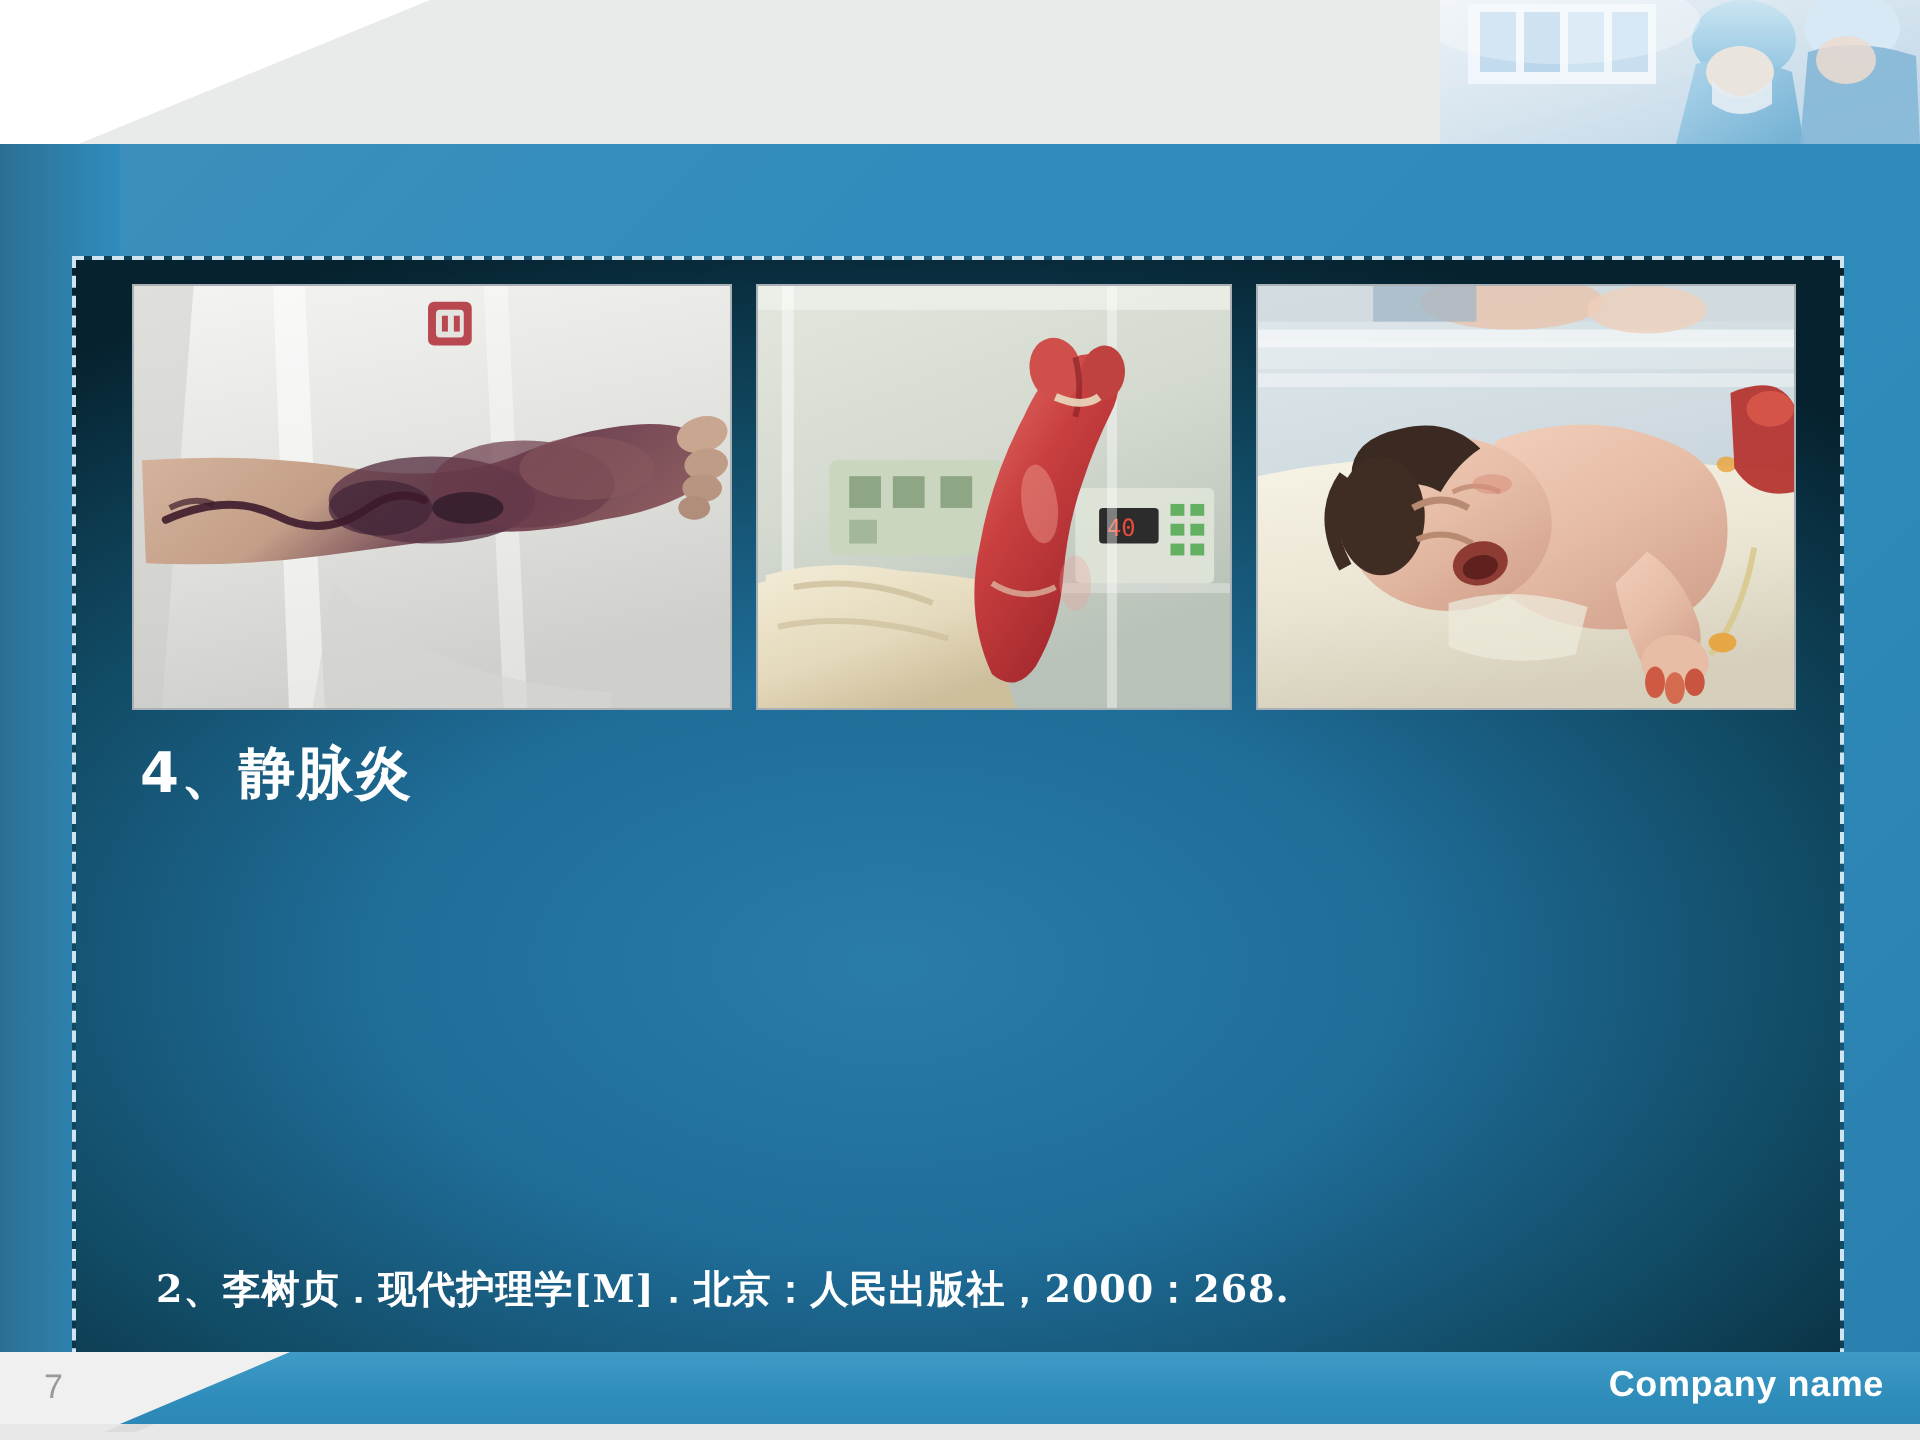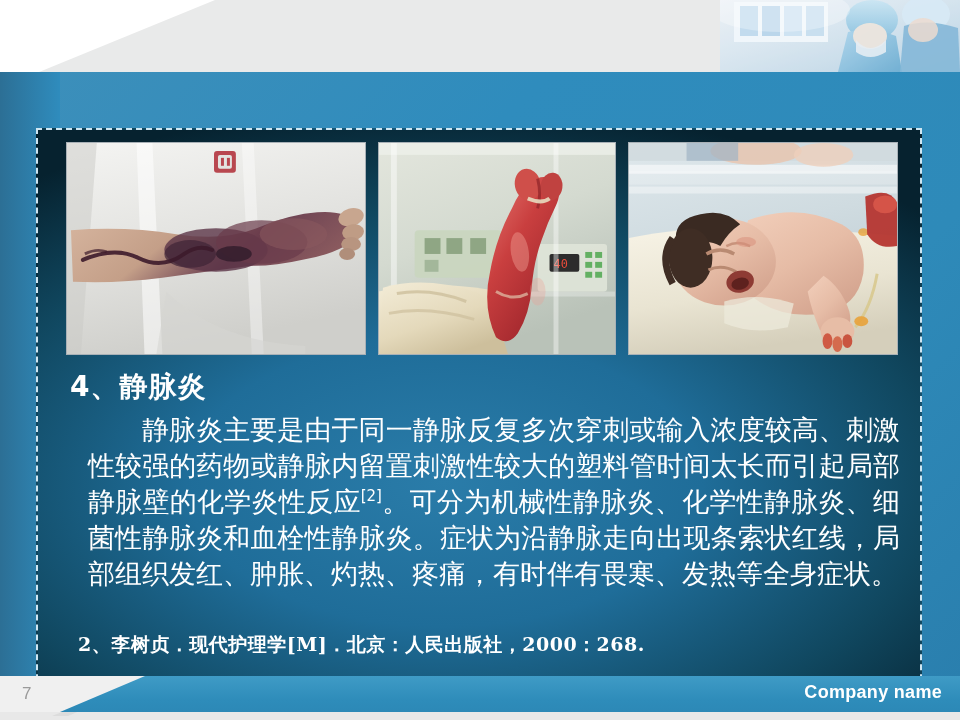--- a/index.html
+++ b/index.html
@@ -440,21 +440,20 @@
           <path d="M96 160 Q130 150 166 162 L160 186 Q124 194 96 182 Z" fill="#eceadb" opacity="0.75"></path>
 
           <rect x="0" y="28" width="270" height="14" fill="#ffffff" opacity="0.22"></rect>
         </svg>
       </div>
 
     </div>
 
     <div class="heading">4、静脉炎</div>
 
-    <div class="bodytext"><span>静脉炎主要是由于同一静脉反复多次穿刺或输入浓度较高、刺激性较强的药物或静脉内留置刺激性较大的塑料管时间太长而引起局部静脉壁的化学炎性反应</span><sup>[2]</sup><span>。可分为机械性静脉炎、化学性静脉炎、细菌性静脉炎和血栓性静脉炎。症状为沿静脉走向出现条索状红线，局部组织发红、肿胀、灼热、疼痛，有时伴有畏寒、发热等全身症状。</span></div>
 
   </div>
 
   <div class="citation">2、李树贞．现代护理学[M]．北京：人民出版社，2000：268.</div>
 
   <div class="footer">
     <div class="footer-baseline"></div>
     <div class="footer-shadow"></div>
     <div class="footer-bar"></div>
     <div class="page-number">7</div>

